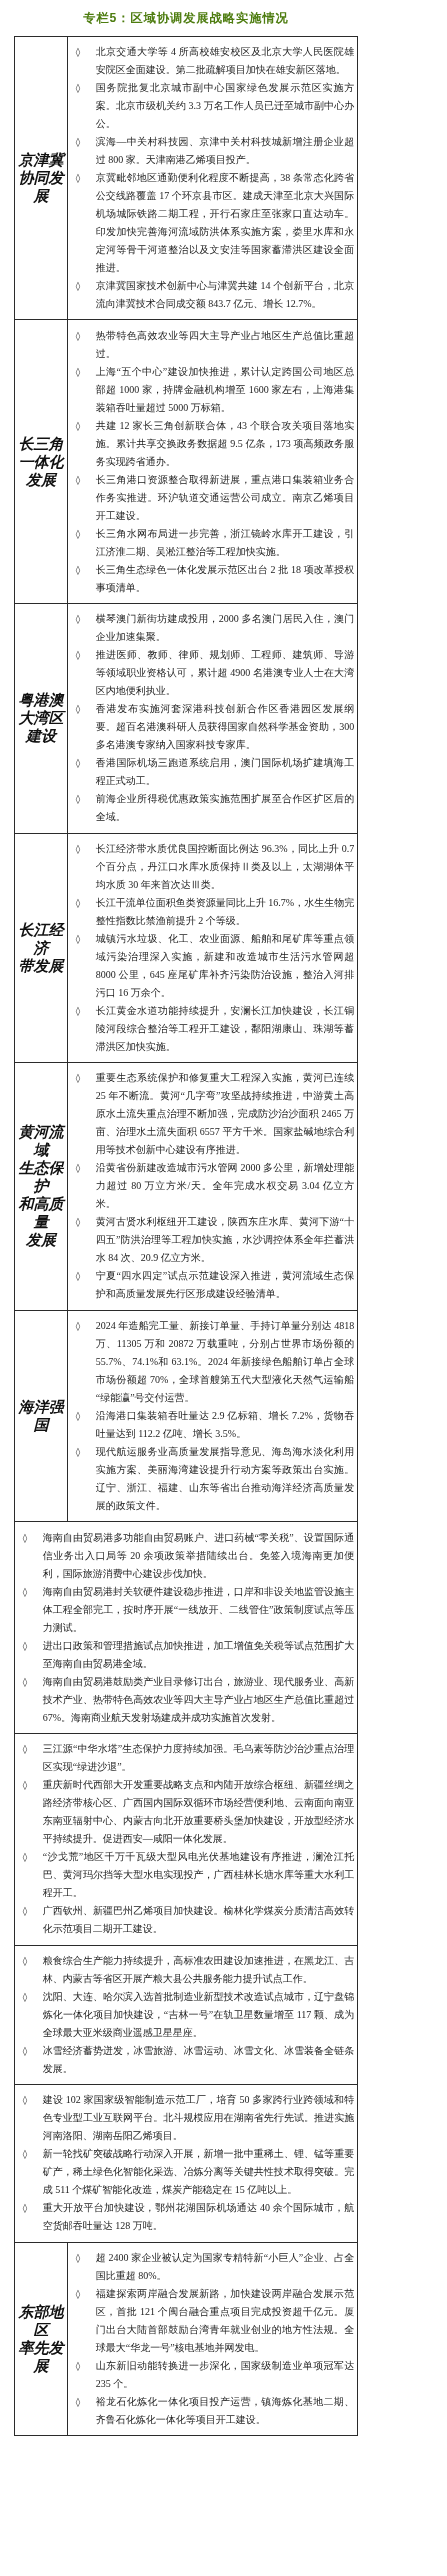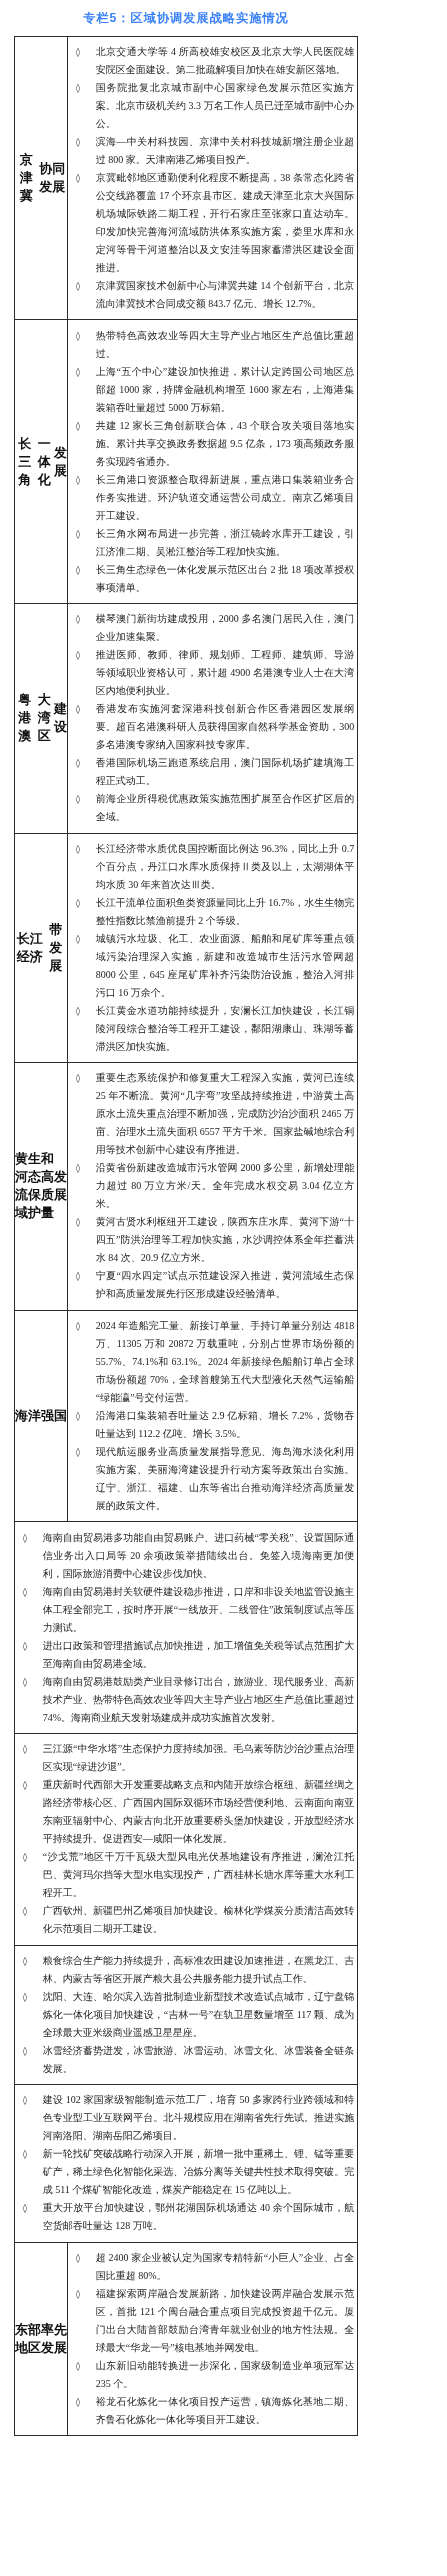--- a/index.html
+++ b/index.html
@@ -20,45 +20,46 @@
     margin-left: 14px;
     padding-top: 9.8px;
   }
   .title {
     font-family: "Liberation Sans", sans-serif;
     font-weight: 700;
     font-size: 12.2px;
     letter-spacing: 1px;
     text-align: center;
     margin: 0 0 9px 0;
-    color: #3b82f6;
+    color: #4d7c0f;
   }
   .table {
     border: 1.4px solid #2b2b2b;
     background: #fff;
   }
   .row {
     display: flex;
     border-top: 1px solid #2b2b2b;
   }
   .row:first-child { border-top: none; }
   .label-cell {
     width: 52px;
     flex: none;
     border-right: 1px solid #2b2b2b;
     display: flex;
-    flex-direction: row;
+    flex-direction: column;
     align-items: center;
     justify-content: center;
     text-align: center;
     font-family: "Liberation Sans", sans-serif;
     font-weight: 700;
-    font-size: 13px;
+    font-size: 15px;
     line-height: 18px;
     color: #111;
+    font-style: italic;
   }
   .content-cell {
     flex: 1;
     min-width: 0;
     padding: 6.3px 2.8px 6.3px 5.6px;
   }
   .bullet { display: flex; }
   .marker {
     flex: none;
     width: 20px;
@@ -251,21 +252,21 @@
           <div class="bullet">
             <span class="marker">◊</span>
             <span class="btext">海南自由贸易港封关软硬件建设稳步推进，口岸和非设关地监管设施主体工程全部完工，按时序开展“一线放开、二线管住”政策制度试点等压力测试。</span>
           </div>
           <div class="bullet">
             <span class="marker">◊</span>
             <span class="btext">进出口政策和管理措施试点加快推进，加工增值免关税等试点范围扩大至海南自由贸易港全域。</span>
           </div>
           <div class="bullet">
             <span class="marker">◊</span>
-            <span class="btext">海南自由贸易港鼓励类产业目录修订出台，旅游业、现代服务业、高新技术产业、热带特色高效农业等四大主导产业占地区生产总值比重超过 74%。海南商业航天发射场建成并成功实施首次发射。</span>
+            <span class="btext">海南自由贸易港鼓励类产业目录修订出台，旅游业、现代服务业、高新技术产业、热带特色高效农业等四大主导产业占地区生产总值比重超过 67%。海南商业航天发射场建成并成功实施首次发射。</span>
           </div>
         </div>
       </div>
       <div class="row">
         <div class="content-cell">
           <div class="bullet">
             <span class="marker">◊</span>
             <span class="btext">三江源“中华水塔”生态保护力度持续加强。毛乌素等防沙治沙重点治理区实现“绿进沙退”。</span>
           </div>
           <div class="bullet">

